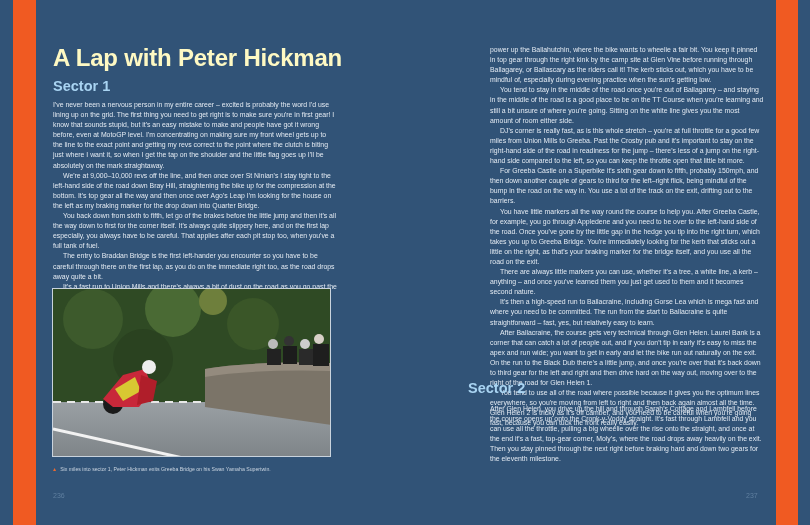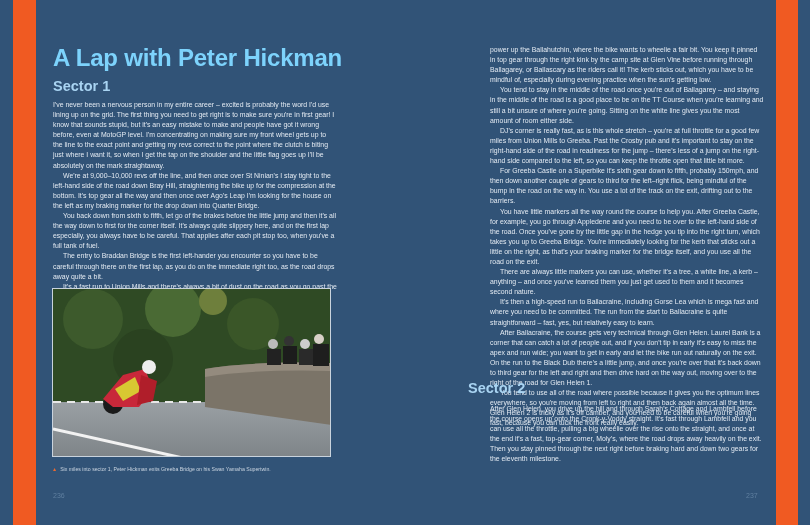--- a/index.html
+++ b/index.html
@@ -7,21 +7,21 @@
     width:810px; height:525px; position:relative; overflow:hidden;
     background:#315377;
     font-family:"Liberation Sans", sans-serif;
     color:#e6ecf3;
   }
   .stripe { position:absolute; top:0; height:525px; background:#f05a22; }
   .stripe.left { left:13px; width:23px; }
   .stripe.right { left:776px; width:22px; }
   .title {
     position:absolute; left:53px; top:44px; margin:0;
-    font-size:24px; font-weight:bold; color:#7dd3fc; letter-spacing:-0.2px;
+    font-size:24px; font-weight:bold; color:#fef9c3; letter-spacing:-0.2px;
   }
   .h2 {
     position:absolute; margin:0; font-size:14.5px; font-weight:bold; color:#a9d4f2;
   }
   .col {
     position:absolute; font-size:6.9px; line-height:10.1px; color:#e3eaf2;
   }
   .col p { margin:0; text-indent:10px; }
   .col p.first { text-indent:0; }
   .photo {

